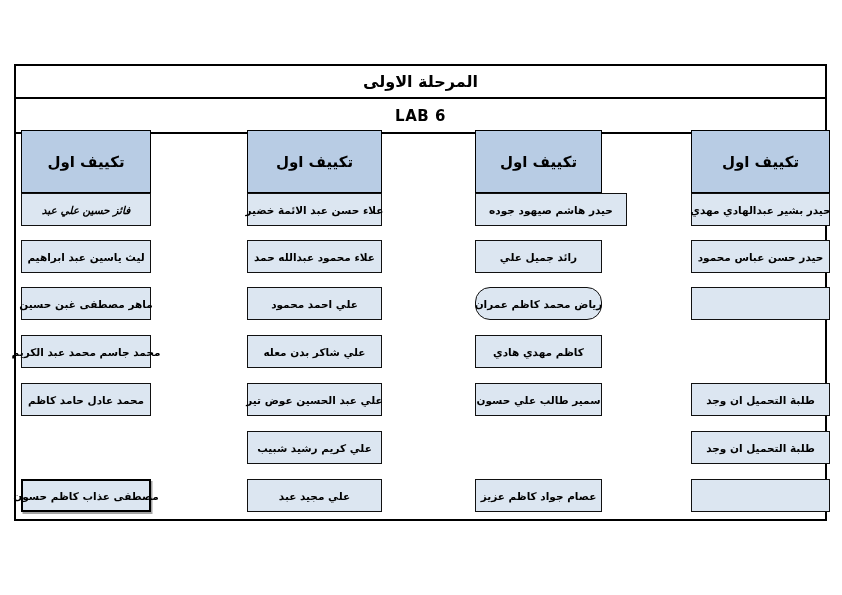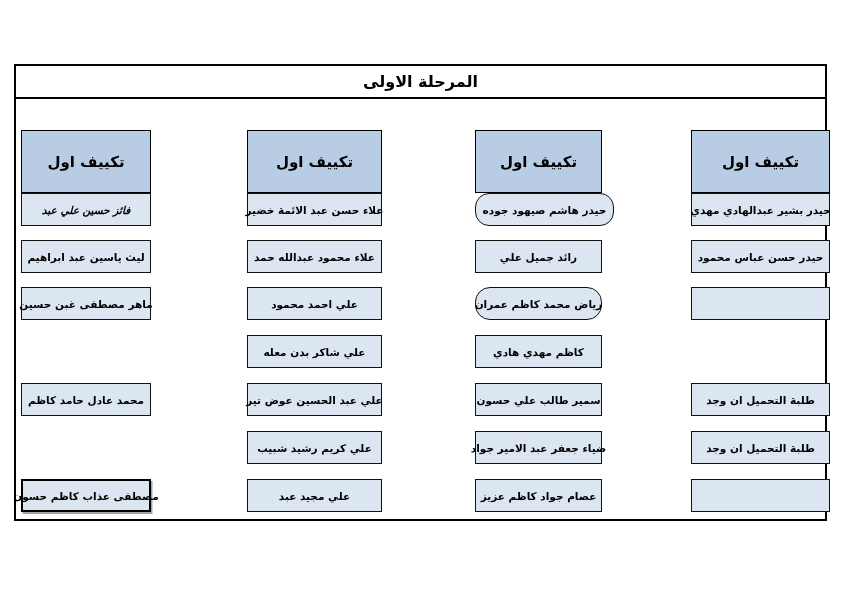--- a/index.html
+++ b/index.html
@@ -57,42 +57,43 @@
   .cell.thick{
     border:2.5px solid #000;
     box-shadow:1.5px 2px 0 rgba(90,90,90,.55);
   }
 </style>
 </head>
 <body>
 
 <div class="doc-table">
   <div class="title-row" dir="rtl">المرحلة الاولى</div>
+  <div class="lab-row">LAB 6</div>
   <div class="grid" id="grid">
       <div class="hdr" dir="rtl" style="left: 5px; top: 64px; width: 130px; height: 63px;">تكييف اول</div>
       <div class="cell" dir="rtl" style="left: 5px; top: 127px; width: 130px; height: 33px; font-style: italic;">فائز حسين علي عبد</div>
       <div class="cell" dir="rtl" style="left: 5px; top: 174px; width: 130px; height: 33px;">ليث ياسين عبد ابراهيم</div>
       <div class="cell" dir="rtl" style="left: 5px; top: 221px; width: 130px; height: 33px;">ماهر مصطفى غبن حسين</div>
+      <div class="cell" dir="rtl" style="left: 5px; top: 269px; width: 130px; height: 33px;">محمد جاسم محمد عبد الكريم</div>
       <div class="cell" dir="rtl" style="left: 5px; top: 317px; width: 130px; height: 33px;">محمد عادل حامد كاظم</div>
       <div class="cell thick" dir="rtl" style="left: 5px; top: 413px; width: 130px; height: 33px;">مصطفى عذاب كاظم حسون</div>
       <div class="hdr" dir="rtl" style="left: 231px; top: 64px; width: 135px; height: 63px;">تكييف اول</div>
       <div class="cell" dir="rtl" style="left: 231px; top: 127px; width: 135px; height: 33px;">علاء حسن عبد الائمة خضير</div>
       <div class="cell" dir="rtl" style="left: 231px; top: 174px; width: 135px; height: 33px;">علاء محمود عبدالله حمد</div>
       <div class="cell" dir="rtl" style="left: 231px; top: 221px; width: 135px; height: 33px;">علي احمد محمود</div>
       <div class="cell" dir="rtl" style="left: 231px; top: 269px; width: 135px; height: 33px;">علي شاكر بدن معله</div>
       <div class="cell" dir="rtl" style="left: 231px; top: 317px; width: 135px; height: 33px;">علي عبد الحسين عوض تير</div>
       <div class="cell" dir="rtl" style="left: 231px; top: 413px; width: 135px; height: 33px;">علي مجيد عبد</div>
       <div class="cell" dir="rtl" style="left: 231px; top: 365px; width: 135px; height: 33px;">علي كريم رشيد شبيب</div>
       <div class="hdr" dir="rtl" style="left: 459px; top: 64px; width: 127px; height: 63px;">تكييف اول</div>
-      <div class="cell" dir="rtl" style="left: 459px; top: 127px; width: 139px; height: 33px; border-radius: 14px;">حيدر هاشم صيهود جوده</div>
+      <div class="cell" dir="rtl" style="left: 459px; top: 127px; width: 152px; height: 33px;">حيدر هاشم صيهود جوده</div>
       <div class="cell" dir="rtl" style="left: 459px; top: 174px; width: 127px; height: 33px;">رائد جميل علي</div>
       <div class="cell" dir="rtl" style="left: 459px; top: 221px; width: 127px; height: 33px; border-radius: 15px;">رياض محمد كاظم عمران</div>
       <div class="cell" dir="rtl" style="left: 459px; top: 269px; width: 127px; height: 33px;">كاظم مهدي هادي</div>
       <div class="cell" dir="rtl" style="left: 459px; top: 317px; width: 127px; height: 33px;">سمير طالب علي حسون</div>
-      <div class="cell" dir="rtl" style="left: 459px; top: 365px; width: 127px; height: 33px;">ضياء جعفر عبد الامير جواد</div>
       <div class="cell" dir="rtl" style="left: 459px; top: 413px; width: 127px; height: 33px;">عصام جواد كاظم عزيز</div>
       <div class="hdr" dir="rtl" style="left: 675px; top: 64px; width: 139px; height: 63px;">تكييف اول</div>
       <div class="cell" dir="rtl" style="left: 675px; top: 127px; width: 139px; height: 33px;">حيدر بشير عبدالهادي مهدي</div>
       <div class="cell" dir="rtl" style="left: 675px; top: 174px; width: 139px; height: 33px;">حيدر حسن عباس محمود</div>
       <div class="cell" dir="rtl" style="left: 675px; top: 221px; width: 139px; height: 33px;"></div>
       <div class="cell" dir="rtl" style="left: 675px; top: 317px; width: 139px; height: 33px;">طلبة التحميل ان وجد</div>
       <div class="cell" dir="rtl" style="left: 675px; top: 365px; width: 139px; height: 33px;">طلبة التحميل ان وجد</div>
       <div class="cell" dir="rtl" style="left: 675px; top: 413px; width: 139px; height: 33px;"></div>
     </div>
 </div>

